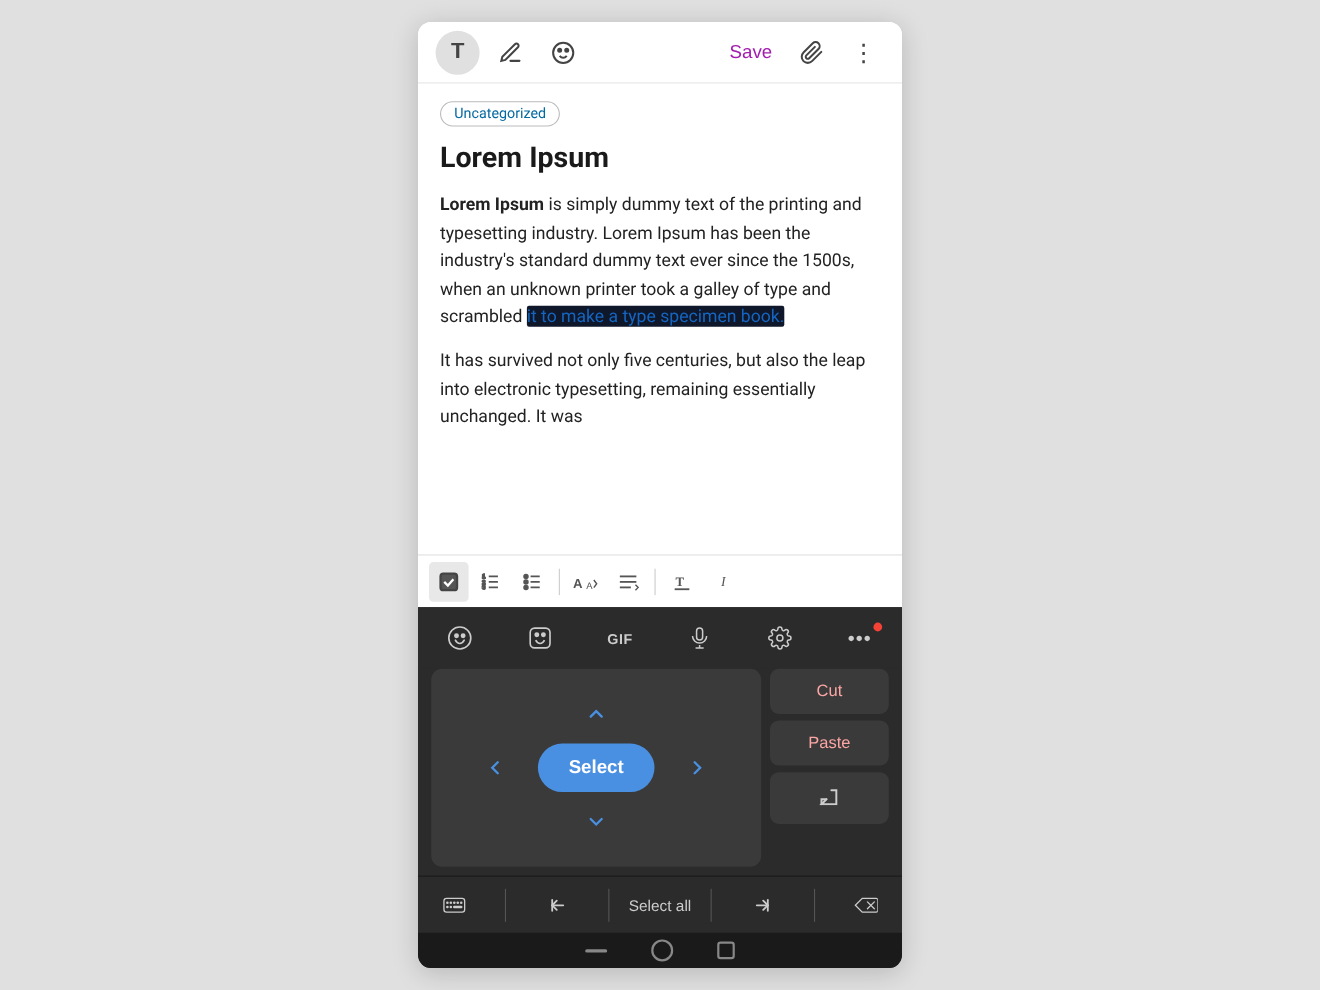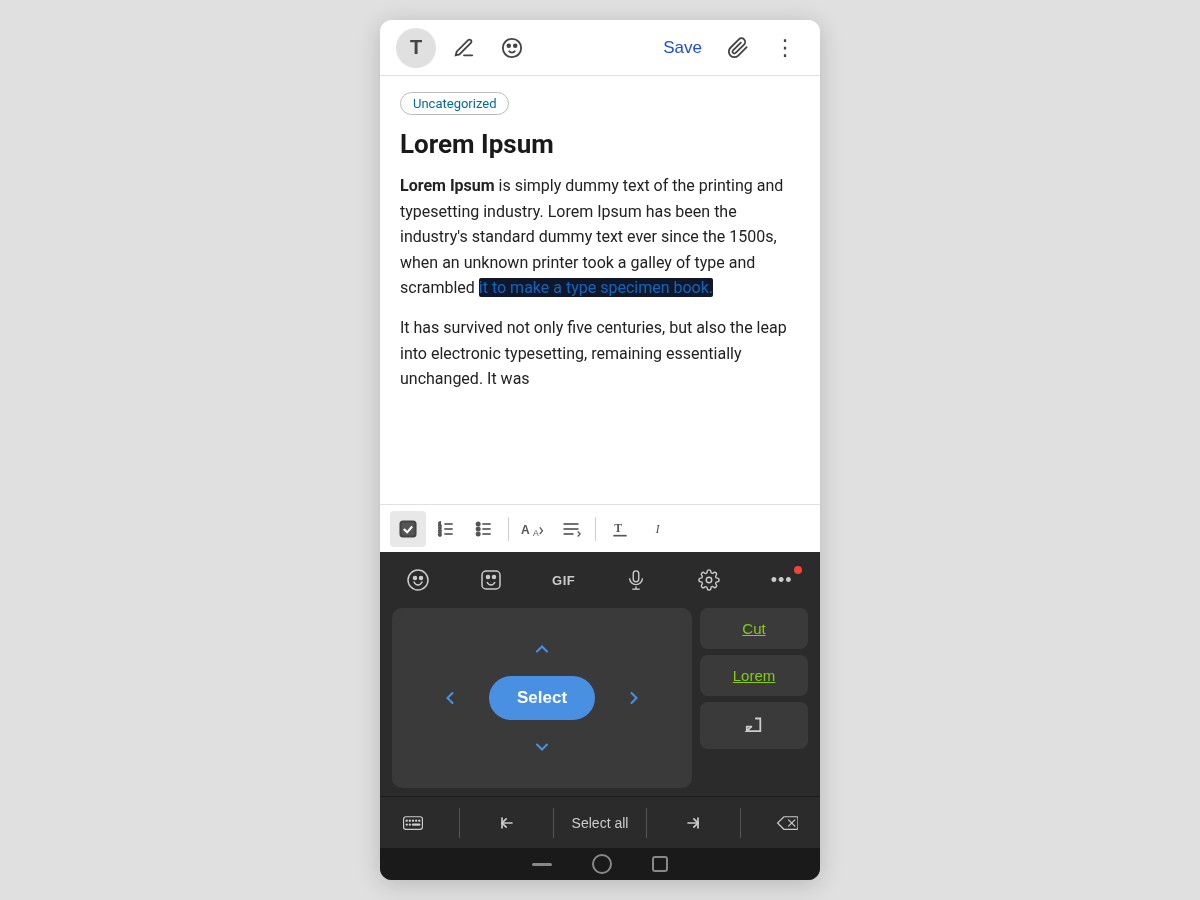--- a/index.html
+++ b/index.html
@@ -55,21 +55,21 @@
       font-size: 20px;
     }
 
     .toolbar-spacer { flex: 1; }
 
     .save-btn {
       background: none;
       border: none;
       font-size: 17px;
       font-weight: 500;
-      color: #1d4ed8;
+      color: #a21caf;
       cursor: pointer;
       padding: 4px 8px;
     }
 
     .toolbar-more {
       font-size: 22px;
       color: #444;
       background: none;
       border: none;
       cursor: pointer;
@@ -242,26 +242,25 @@
       display: flex;
       flex-direction: column;
       gap: 6px;
       width: 108px;
     }
 
     .action-btn {
       background: #3a3a3a;
       border: none;
       border-radius: 8px;
-      color: #84cc16;
+      color: #fca5a5;
       font-size: 15px;
       padding: 12px 0;
       cursor: pointer;
       text-align: center;
-      text-decoration: underline;
     }
 
     .action-btn.enter-btn {
       font-size: 18px;
       padding: 12px 0;
     }
 
     
     .kb-bottom-bar {
       display: flex;
@@ -499,21 +498,21 @@
         <button class="nav-arrow">
           <svg width="20" height="20" viewBox="0 0 24 24" fill="none" stroke="#4a90e2" stroke-width="2.5" stroke-linecap="round">
             <polyline points="6 9 12 15 18 9"></polyline>
           </svg>
         </button>
         <div></div>
       </div>
 
       <div class="action-panel">
         <button class="action-btn">Cut</button>
-        <button class="action-btn">Lorem</button>
+        <button class="action-btn">Paste</button>
         <button class="action-btn enter-btn">
           <svg width="22" height="18" viewBox="0 0 24 20" fill="none" stroke="#ccc" stroke-width="2" stroke-linecap="round">
             <polyline points="9 14 4 19 19 19 19 5 14 5"></polyline>
             <polyline points="4 19 4 14 9 14"></polyline>
           </svg>
         </button>
       </div>
     </div>
 
     <div class="kb-bottom-bar">

